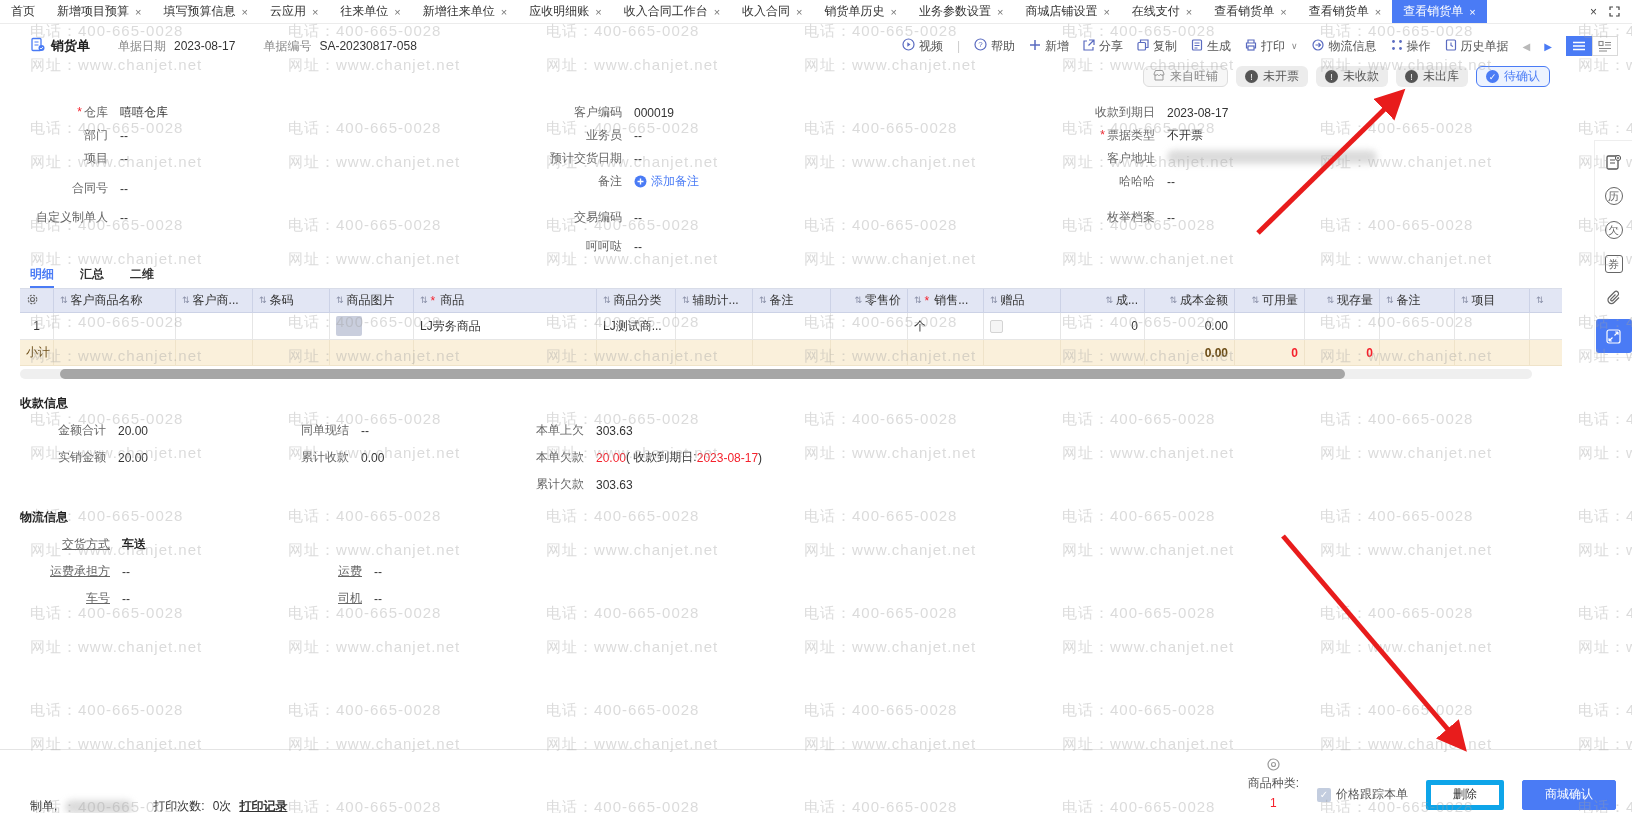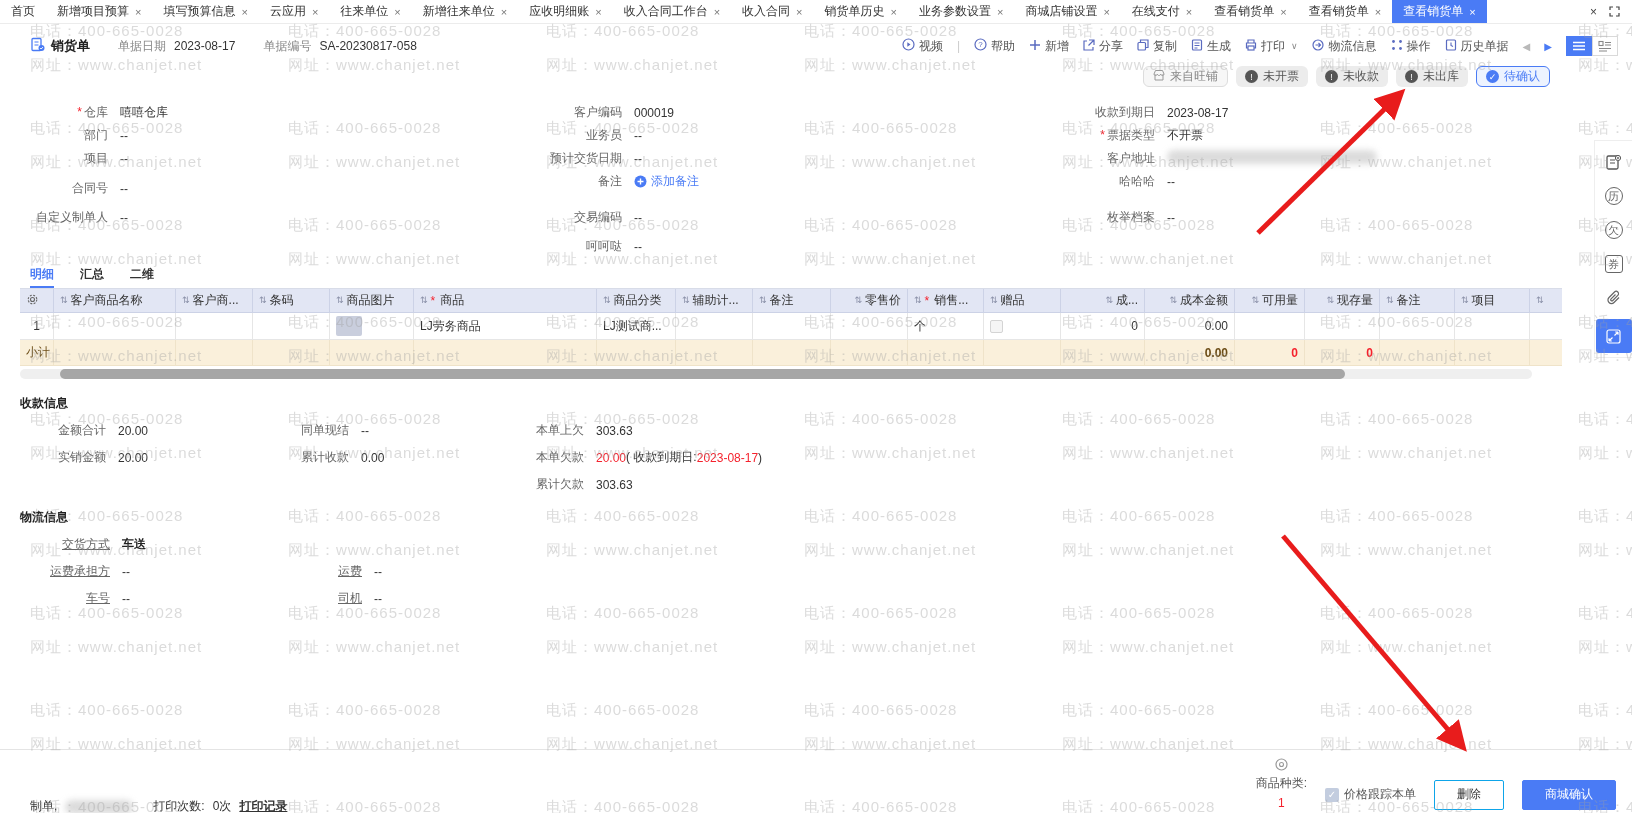--- a/index.html
+++ b/index.html
@@ -102,21 +102,21 @@
   .footer { position:absolute; z-index:10; left:0; right:0; bottom:0; height:64px; background:#fff; border-top:1px solid #e4e4e4; padding:8px 16px 0 30px; }
   .foot-row { display:flex; align-items:center; }
   .foot-left { display:flex; align-items:center; gap:8px; color:#333;margin-top:24px; }
   .print-log { text-decoration:underline; cursor:pointer; color:#333; font-weight:bold; }
   .timestamp { color:#333; margin-top:6px; }
   .foot-right { margin-left:auto; display:flex; align-items:center; gap:18px; }
   .sku { display:flex; align-items:center; gap:4px; color:#555;flex-direction:column; }
   .pt-check { display:flex; align-items:center; gap:5px; color:#555; cursor:pointer; }
   .cb-checked { width:14px; height:14px; border-radius:2px; background:#c3cddf; color:#fff; font-size:10px; display:flex; align-items:center; justify-content:center; }
   .btn { height:30px; padding:0 22px; border-radius:2px; display:flex; align-items:center; cursor:pointer; }
-  .btn.ghost { background:#fff; border:1px solid #0ea5e9; color:#333; }
+  .btn.ghost { background:#fff; border:5px solid #0ea5e9; color:#333; }
   .btn.primary { background:#4a7bf5; color:#fff; border:1px solid #4a7bf5; }
   
   .side-panel { position:absolute; z-index:10; right:0; top:140px; width:38px; display:flex; flex-direction:column; align-items:center; background:#fff; border:1px solid #eee; border-right:none; padding:4px 0; }
   .sp-item { width:38px; height:34px; display:flex; align-items:center; justify-content:center; color:#666; cursor:pointer; }
   .sp-glyph { width:18px; height:18px; border:1px solid #666; font-size:11px; display:flex; align-items:center; justify-content:center; }
   .sp-glyph.circle { border-radius:50%; }
   .sp-glyph.square { border-radius:3px; }
   .sp-item.active { background:#4a7bf5; color:#fff; width:36px; height:34px; border-radius:3px; margin-top:4px; }
   
   .arrows { position:absolute; inset:0; z-index:45; pointer-events:none; }

